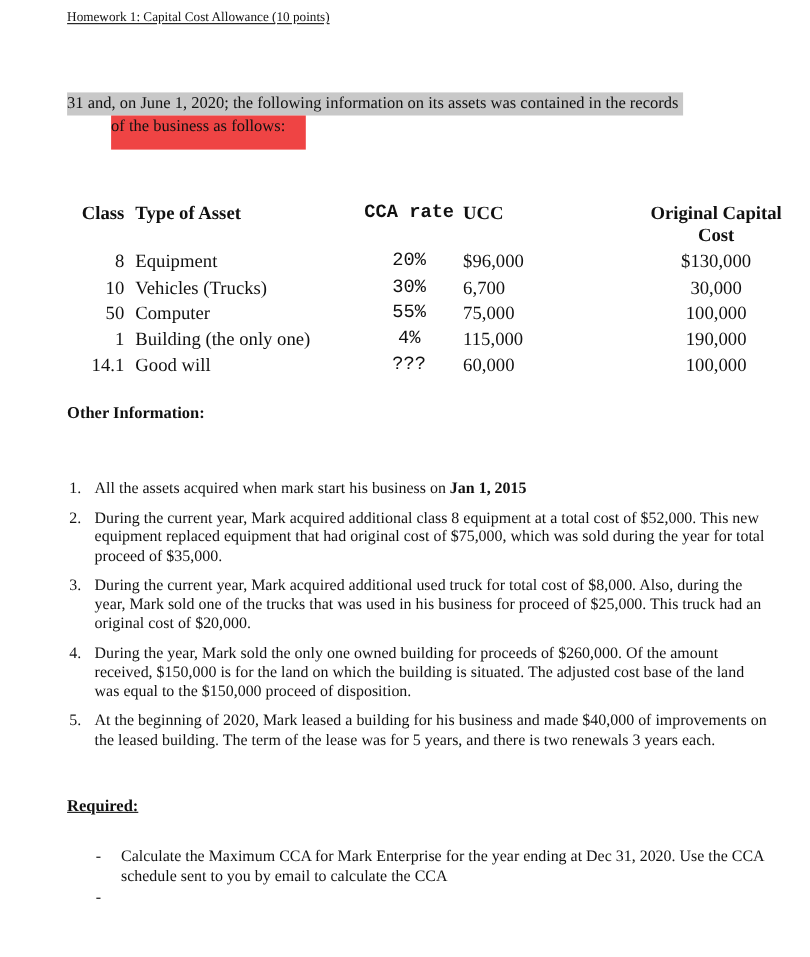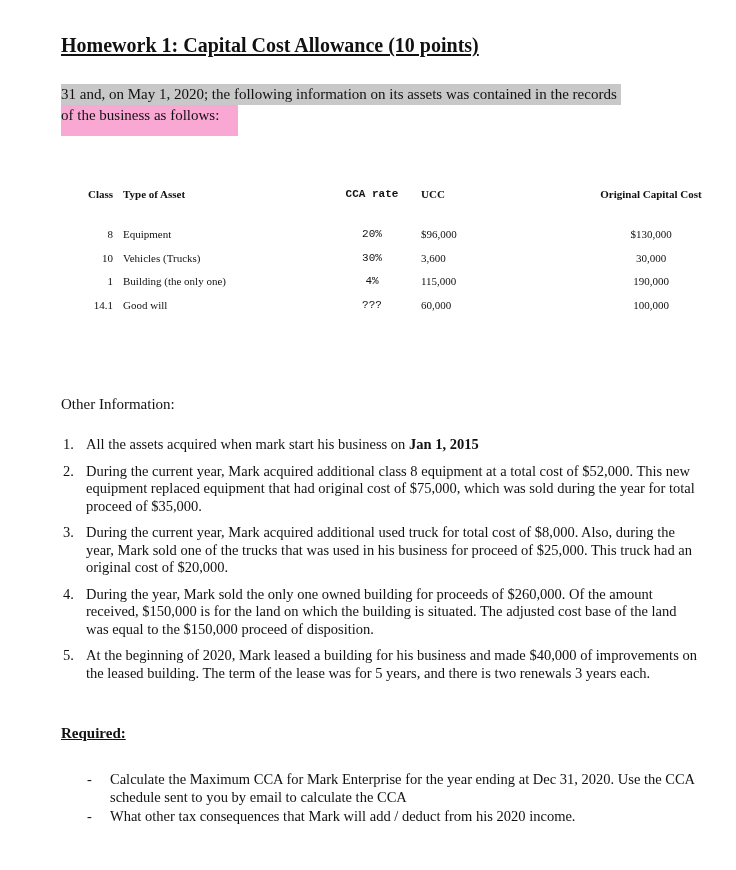--- a/index.html
+++ b/index.html
@@ -3,56 +3,56 @@
 <meta charset="utf-8">
 <style>
   html, body { margin: 0; padding: 0; background: #ffffff; }
   body {
     width: 736px; height: 870px; position: relative; overflow: hidden;
     font-family: "Liberation Serif", "DejaVu Serif", serif;
     color: #111; font-size: 15px;
   }
   .abs { position: absolute; }
   .title {
-    left: 61px; top: 34px; font-weight: bold; font-size: 20px;
+    left: 61px; top: 8px; font-weight: normal; font-size: 12px;
     text-decoration: underline; text-underline-offset: 2px;
   }
   .intro-wrap { left: 61px; top: 84px; width: 630px; line-height: 21px; }
   .intro-line { display: block; white-space: nowrap; }
   .hl-line1 { display: inline-block; background: #c8c8c8; padding-right: 4px; }
-  .hl-line3 { display: inline-block; background: #f9a8d4; width: 177px; height: 31px; vertical-align: top; }
+  .hl-line3 { display: inline-block; background: #ef4444; width: 177px; height: 31px; vertical-align: top; margin-left: 40px; }
 
   table.assets { position: absolute; left: 61px; top: 184px; border-collapse: collapse; }
-  table.assets th, table.assets td { padding: 0; font-size: 11px; height: 23.5px; vertical-align: top; }
+  table.assets th, table.assets td { padding: 0; font-size: 17px; height: 23.5px; vertical-align: top; }
   table.assets th { font-weight: bold; }
   .c-class { width: 52px; text-align: right; padding-right: 10px !important; }
   .c-type { width: 200px; text-align: left; margin-left: 40px; }
   .c-rate { width: 98px; text-align: center; font-family: Liberation Mono, monospace; }
   .c-ucc { width: 165px; text-align: left; }
   .c-occ { width: 130px; text-align: center; }
   tr.hdr th { height: 44px; line-height: 20px; }
 
-  .other { left: 61px; top: 396px; font-weight: normal; font-size: 15px; }
+  .other { left: 61px; top: 368px; font-weight: bold; font-size: 15px; }
 
   ol.info { position: absolute; left: 61px; top: 436px; width: 640px; margin: 0; padding: 0; list-style: none; }
   ol.info li { position: relative; padding-left: 25px; line-height: 17.5px; margin-bottom: 9px; font-size: 14.5px; }
   ol.info li .num { position: absolute; left: 2px; top: 0; }
 
   .req { left: 61px; top: 725px; font-weight: bold; font-size: 15px; text-decoration: underline; }
   ul.reqs { position: absolute; left: 61px; top: 770px; width: 640px; margin: 0; padding: 0; list-style: none; }
   ul.reqs li { position: relative; padding-left: 49px; line-height: 18px; font-size: 14.5px; margin-bottom: 1px; }
   ul.reqs li .dash { position: absolute; left: 26px; top: 0; }
 </style>
 </head>
 <body>
 
 <div class="abs title">Homework 1: Capital Cost Allowance (10 points)</div>
 
 <div class="abs intro-wrap">
-  <span class="intro-line"><span class="hl-line1">31 and, on May 1, 2020; the following information on its assets was contained in the records</span></span>
+  <span class="intro-line"><span class="hl-line1">31 and, on June 1, 2020; the following information on its assets was contained in the records</span></span>
   <span class="intro-line"><span class="hl-line3">of the business as follows:</span></span>
 </div>
 
 <table class="assets">
   <tbody>
       <tr class="hdr">
     <th class="c-class">Class</th>
     <th class="c-type">Type of Asset</th>
     <th class="c-rate">CCA rate</th>
     <th class="c-ucc">UCC</th>
@@ -62,22 +62,29 @@
     <td class="c-class">8</td>
     <td class="c-type">Equipment</td>
     <td class="c-rate">20%</td>
     <td class="c-ucc">$96,000</td>
     <td class="c-occ">$130,000</td>
   </tr>
   <tr>
     <td class="c-class">10</td>
     <td class="c-type">Vehicles (Trucks)</td>
     <td class="c-rate">30%</td>
-    <td class="c-ucc">3,600</td>
+    <td class="c-ucc">6,700</td>
     <td class="c-occ">30,000</td>
+  </tr>
+  <tr>
+    <td class="c-class">50</td>
+    <td class="c-type">Computer</td>
+    <td class="c-rate">55%</td>
+    <td class="c-ucc">75,000</td>
+    <td class="c-occ">100,000</td>
   </tr>
   <tr>
     <td class="c-class">1</td>
     <td class="c-type">Building (the only one)</td>
     <td class="c-rate">4%</td>
     <td class="c-ucc">115,000</td>
     <td class="c-occ">190,000</td>
   </tr>
   <tr>
     <td class="c-class">14.1</td>
@@ -116,15 +123,14 @@
 
 <div class="abs req">Required:</div>
 
 <ul class="reqs">
   <li>
     <span class="dash">-</span>
     <span>Calculate the Maximum CCA for Mark Enterprise for the year ending at Dec 31, 2020. Use the CCA schedule sent to you by email to calculate the CCA</span>
   </li>
   <li>
     <span class="dash">-</span>
-    <span>What other tax consequences that Mark will add / deduct from his 2020 income.</span>
   </li>
 </ul>
 
 </body></html>

